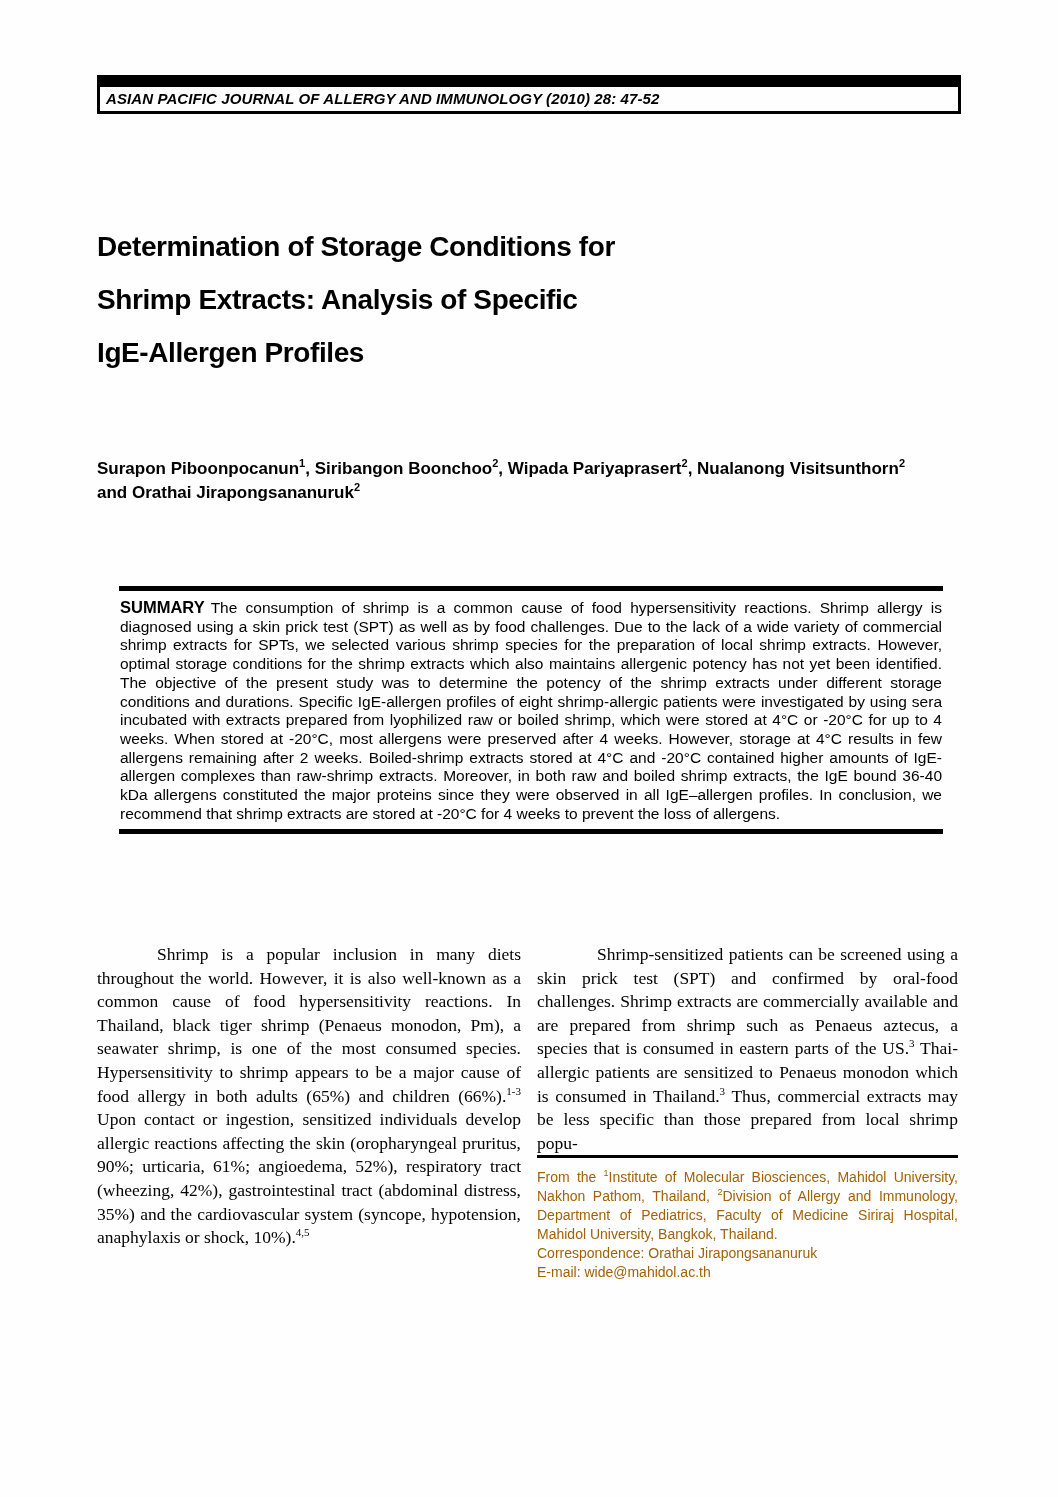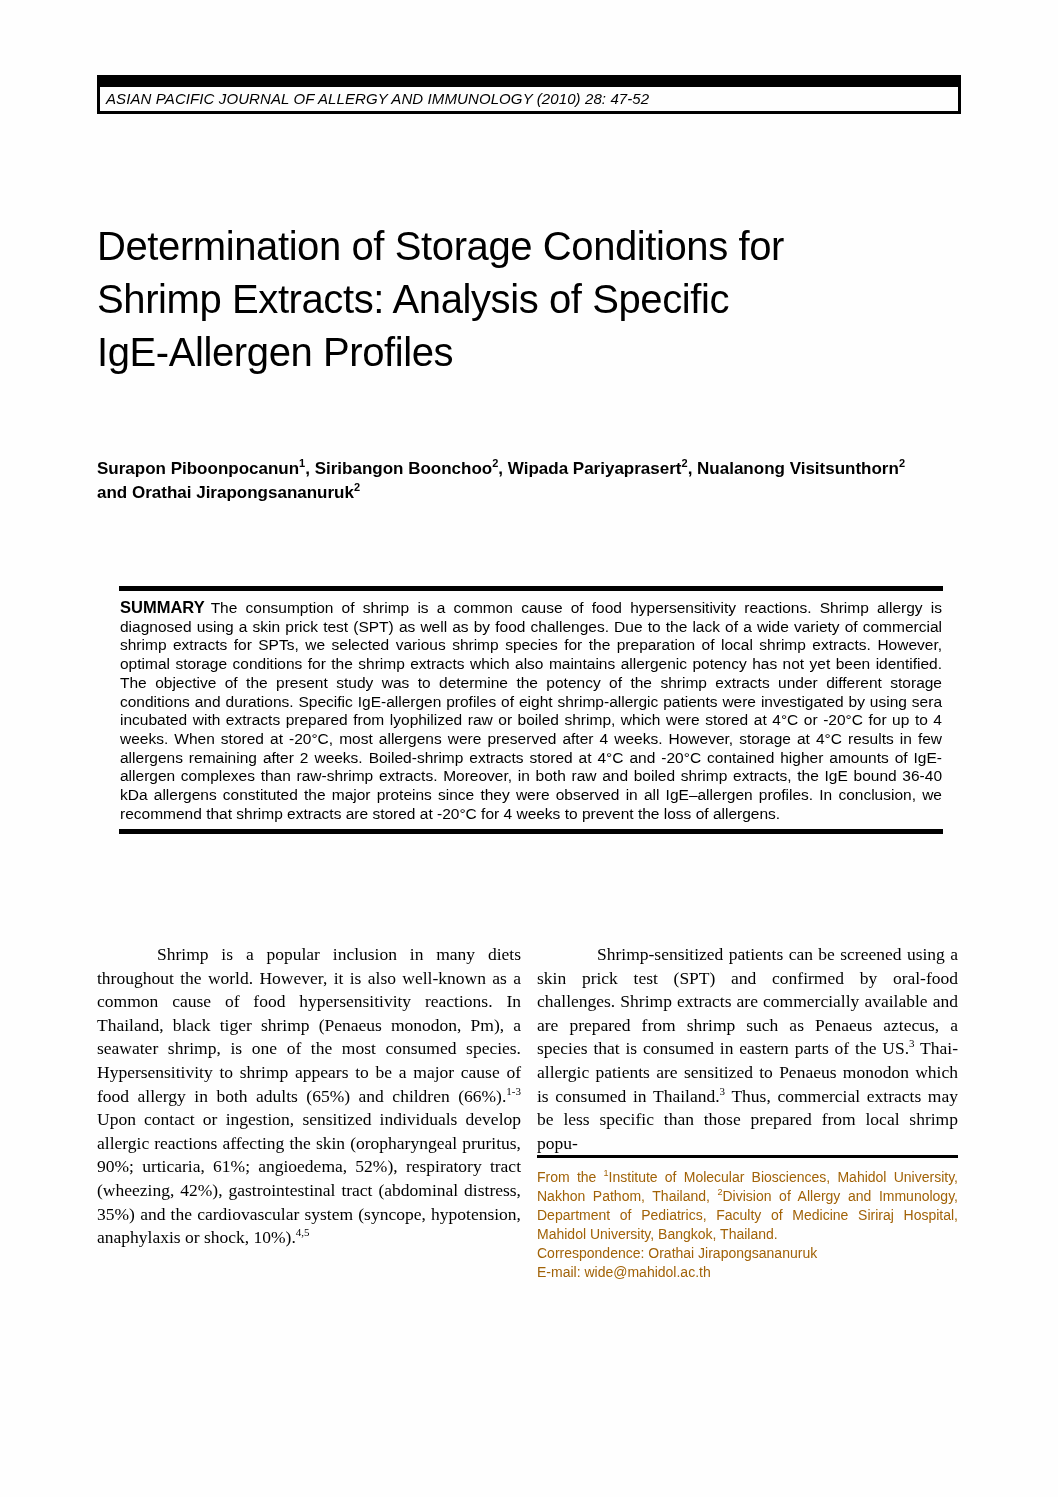--- a/index.html
+++ b/index.html
@@ -15,31 +15,31 @@
   }
 
   
   .banner { position: absolute; left: 97px; top: 75px; width: 864px; }
   .banner-bar { height: 12px; background: #000; }
   .banner-box {
     border: 3px solid #000;
     border-top: none;
     padding: 3px 6px 4px 6px;
     font-style: italic;
-    font-weight: normal;
+    font-weight: bold;
     font-size: 15px;
     letter-spacing: 0.1px;
   }
 
   
   .title { position: absolute; left: 97px; top: 220px; width: 890px; }
   .title-line {
     display: block;
-    font-size: 40px;
-    font-weight: normal;
+    font-size: 28px;
+    font-weight: bold;
     line-height: 53px;
     letter-spacing: -0.4px;
   }
 
   
   .authors {
     position: absolute; left: 97px; top: 457px; width: 885px;
     font-weight: bold; font-size: 17px; line-height: 24px;
   }
   .authors sup { font-size: 11px; line-height: 0; }

